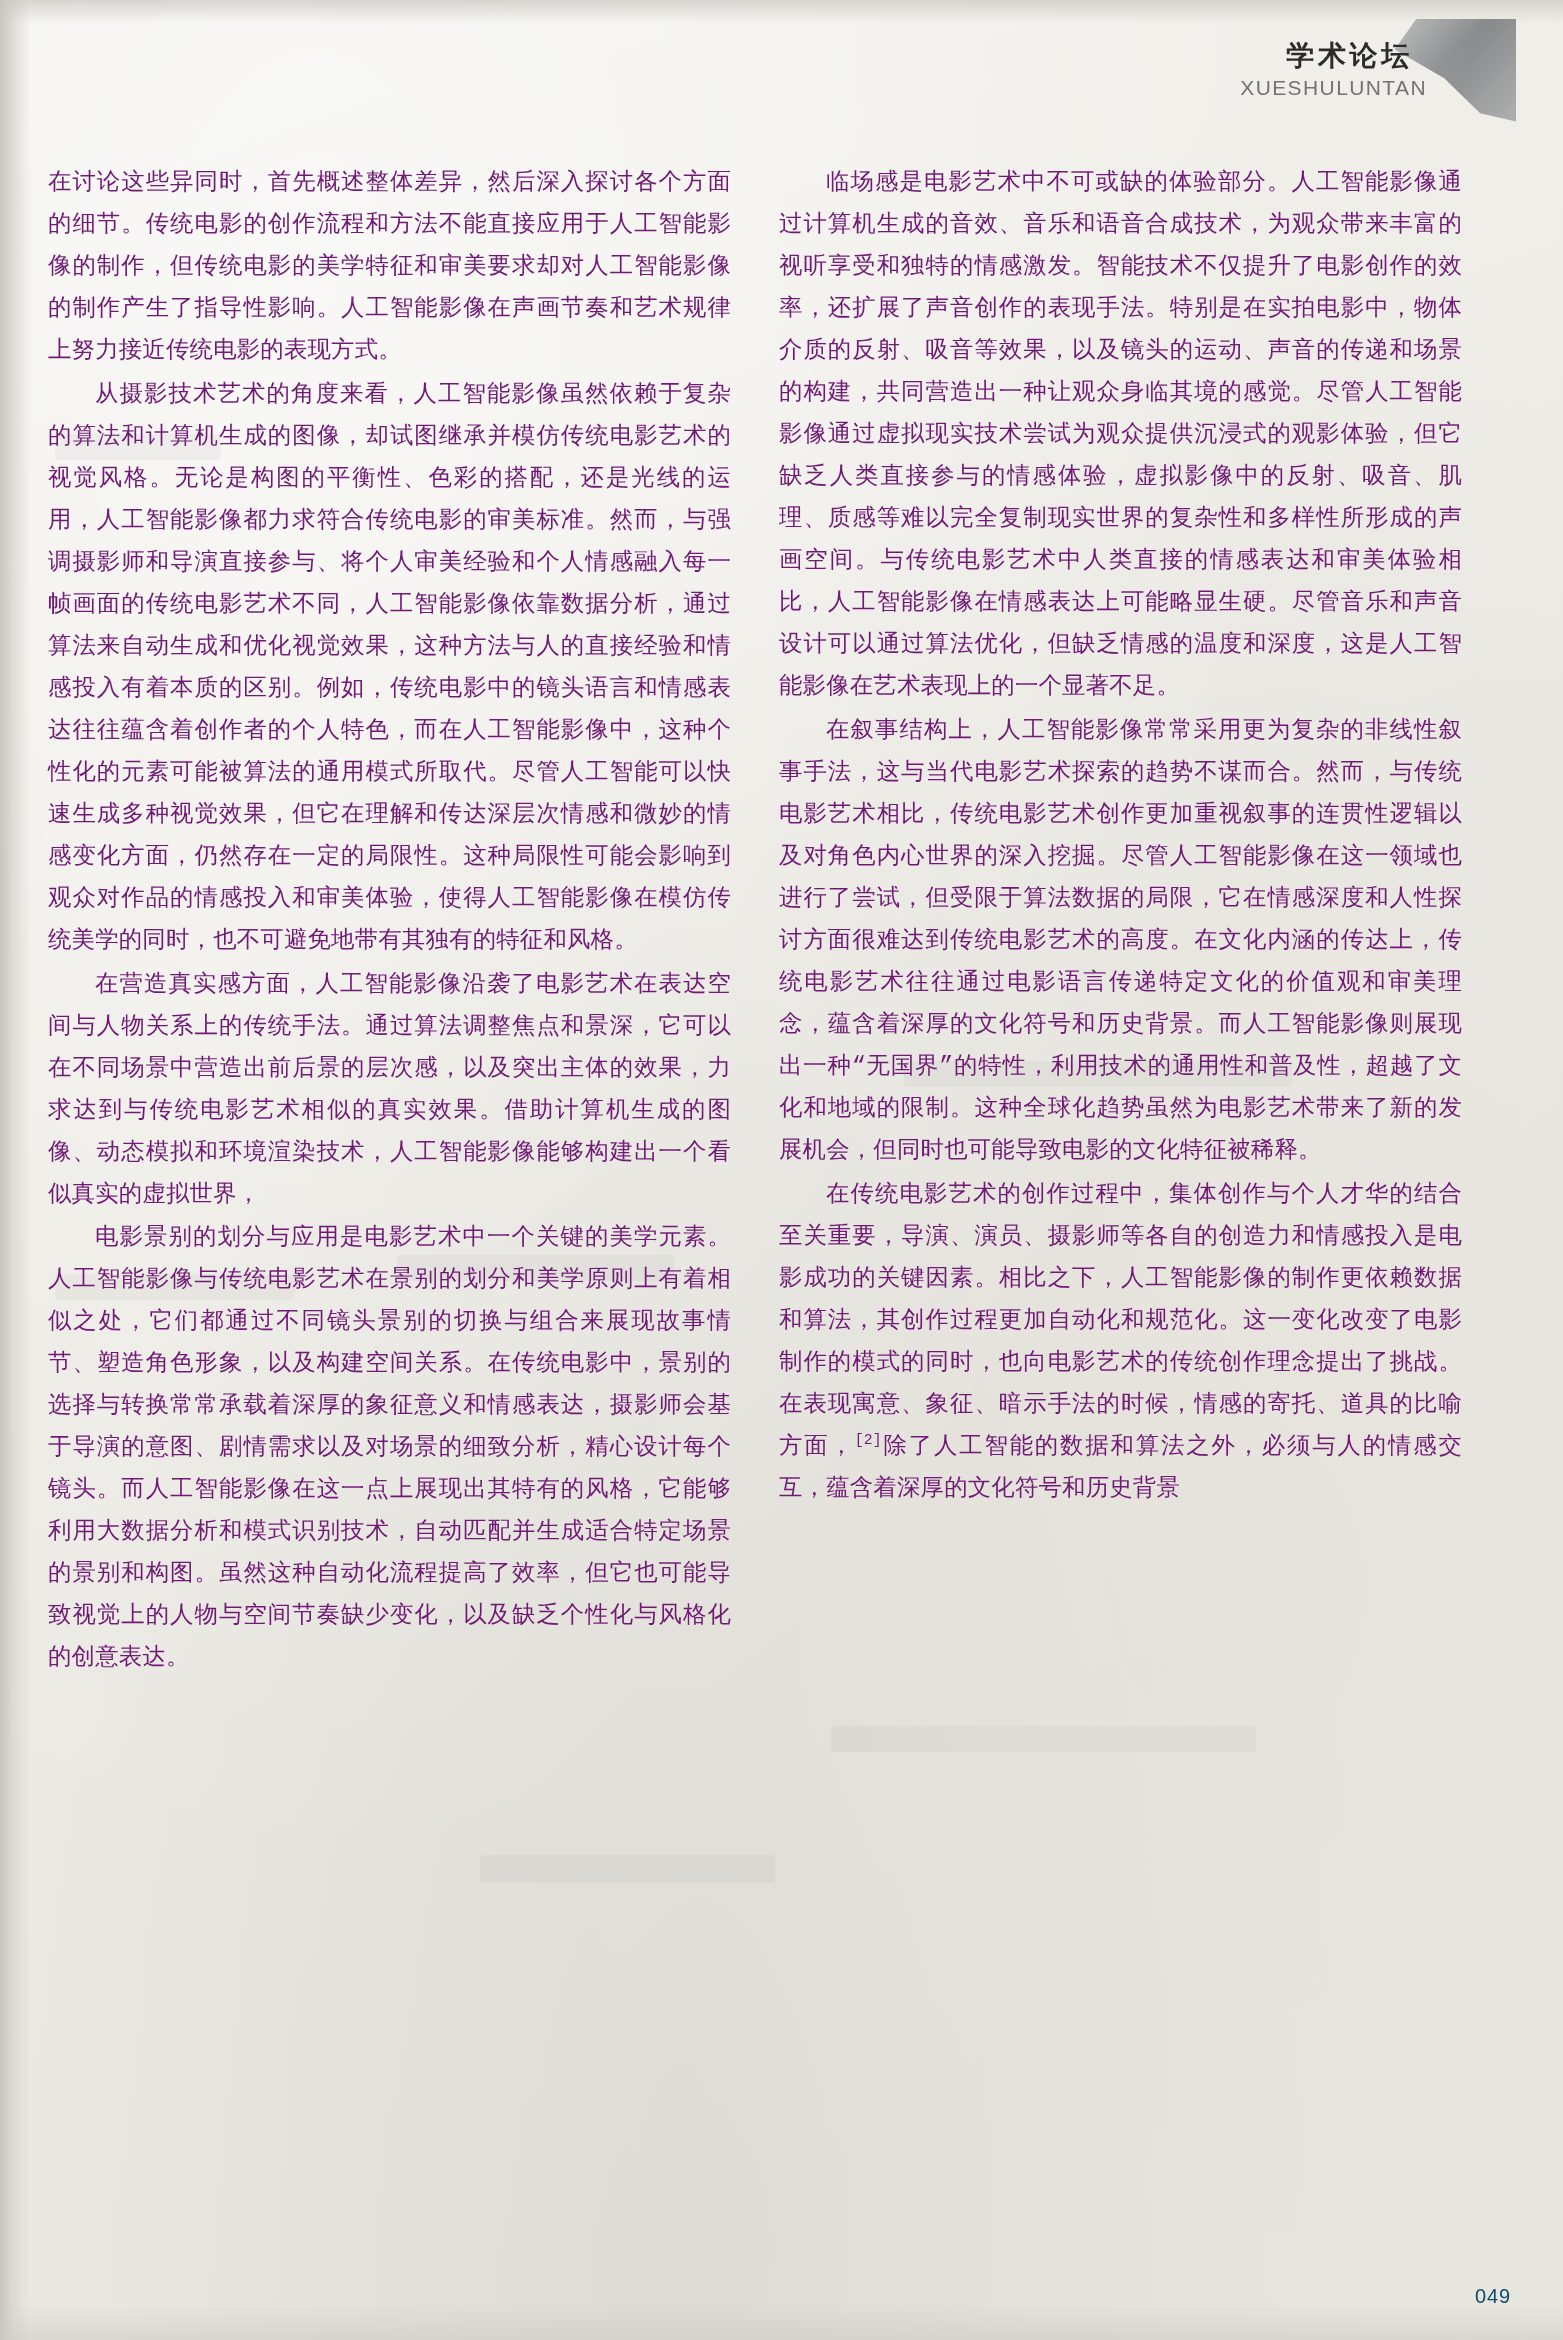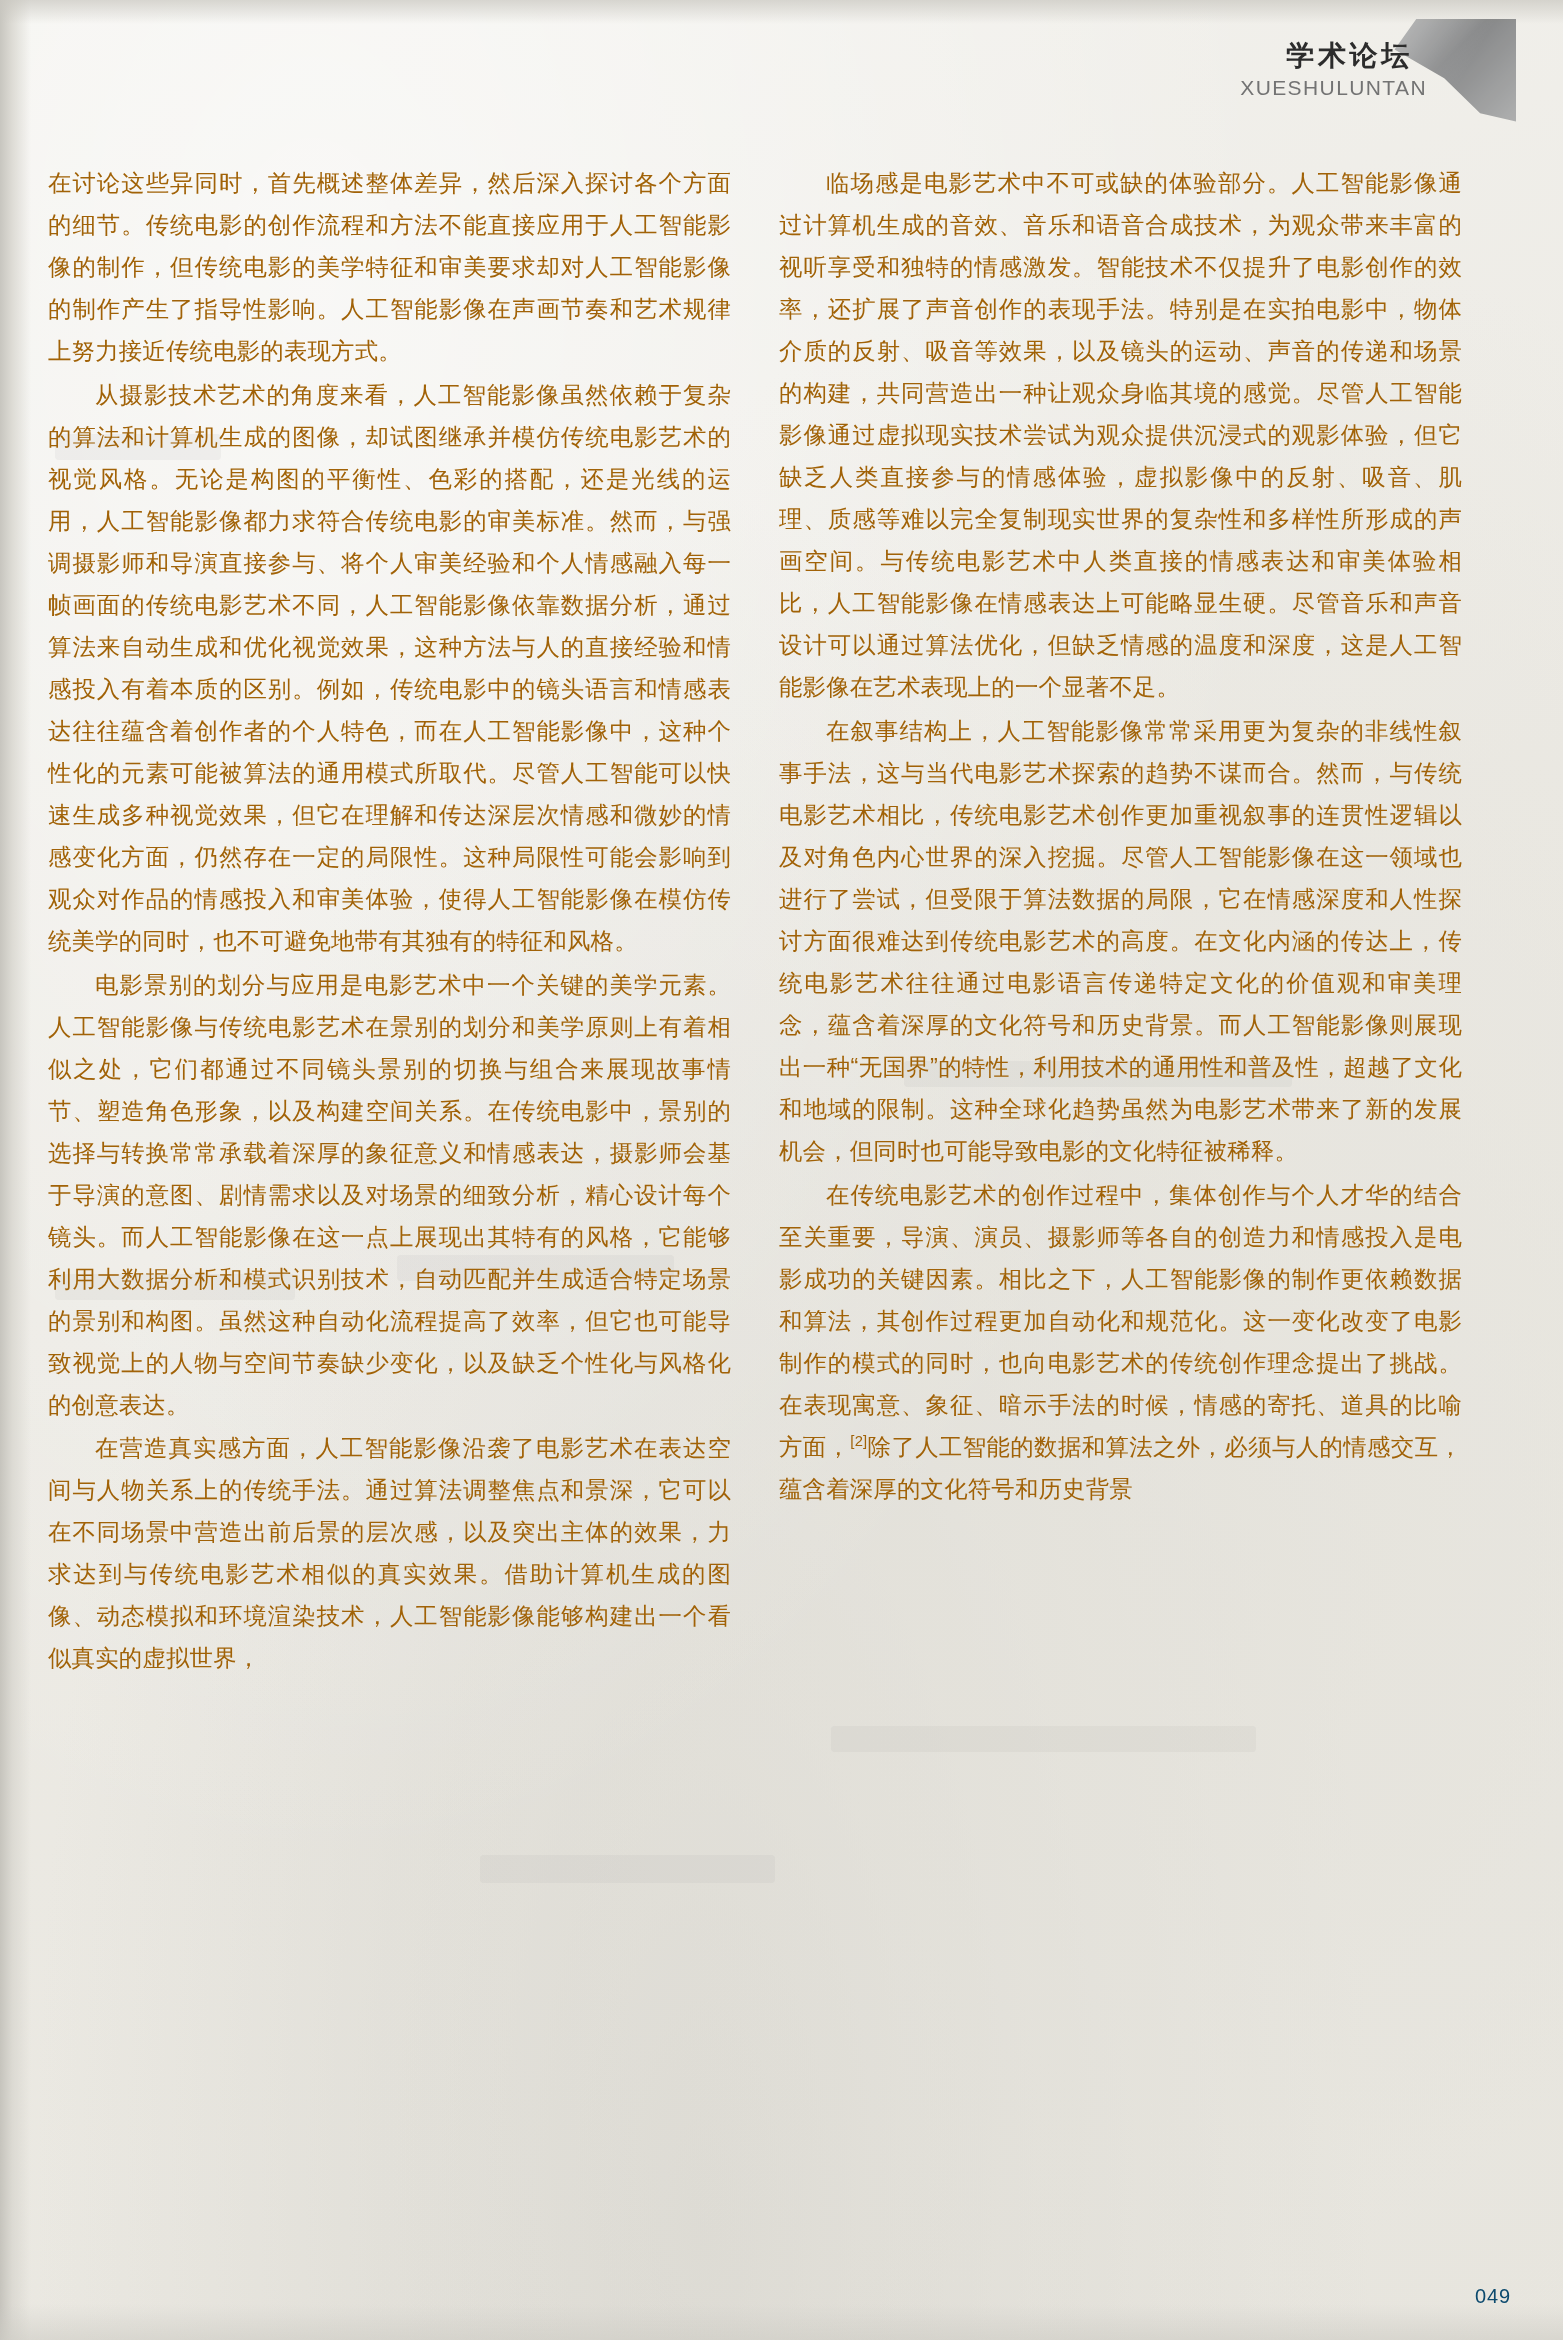--- a/index.html
+++ b/index.html
@@ -99,24 +99,24 @@
     left: 48px;
     width: 1477px;
     display: flex;
     gap: 48px;
   }
   .col {
     width: 683px;
   }
   .col p {
     margin: 0 0 1.8px 0;
-    font-family: Liberation Sans, sans-serif;
+    font-family: Liberation Mono, monospace;
     font-size: 23.4px;
     line-height: 42px;
-    color: #a16207;
+    color: #701a75;
     text-align: justify;
     text-justify: inter-ideograph;
     text-indent: 0;
     letter-spacing: 0.2px;
   }
   .col p.indent {
     text-indent: 47px;
   }
   .sup {
     font-size: 14.8px;
@@ -162,22 +162,22 @@
   <div class="header-swoosh"></div>
   <div class="header-cn">学术论坛</div>
   <div class="header-en">XUESHULUNTAN</div>
 </div>
 
 <div class="columns">
 
   <div class="col">
     <p>在讨论这些异同时，首先概述整体差异，然后深入探讨各个方面的细节。传统电影的创作流程和方法不能直接应用于人工智能影像的制作，但传统电影的美学特征和审美要求却对人工智能影像的制作产生了指导性影响。人工智能影像在声画节奏和艺术规律上努力接近传统电影的表现方式。</p>
     <p class="indent">从摄影技术艺术的角度来看，人工智能影像虽然依赖于复杂的算法和计算机生成的图像，却试图继承并模仿传统电影艺术的视觉风格。无论是构图的平衡性、色彩的搭配，还是光线的运用，人工智能影像都力求符合传统电影的审美标准。然而，与强调摄影师和导演直接参与、将个人审美经验和个人情感融入每一帧画面的传统电影艺术不同，人工智能影像依靠数据分析，通过算法来自动生成和优化视觉效果，这种方法与人的直接经验和情感投入有着本质的区别。例如，传统电影中的镜头语言和情感表达往往蕴含着创作者的个人特色，而在人工智能影像中，这种个性化的元素可能被算法的通用模式所取代。尽管人工智能可以快速生成多种视觉效果，但它在理解和传达深层次情感和微妙的情感变化方面，仍然存在一定的局限性。这种局限性可能会影响到观众对作品的情感投入和审美体验，使得人工智能影像在模仿传统美学的同时，也不可避免地带有其独有的特征和风格。</p>
+    <p class="indent">在营造真实感方面，人工智能影像沿袭了电影艺术在表达空间与人物关系上的传统手法。通过算法调整焦点和景深，它可以在不同场景中营造出前后景的层次感，以及突出主体的效果，力求达到与传统电影艺术相似的真实效果。借助计算机生成的图像、动态模拟和环境渲染技术，人工智能影像能够构建出一个看似真实的虚拟世界，</p>
     <p class="indent">电影景别的划分与应用是电影艺术中一个关键的美学元素。人工智能影像与传统电影艺术在景别的划分和美学原则上有着相似之处，它们都通过不同镜头景别的切换与组合来展现故事情节、塑造角色形象，以及构建空间关系。在传统电影中，景别的选择与转换常常承载着深厚的象征意义和情感表达，摄影师会基于导演的意图、剧情需求以及对场景的细致分析，精心设计每个镜头。而人工智能影像在这一点上展现出其特有的风格，它能够利用大数据分析和模式识别技术，自动匹配并生成适合特定场景的景别和构图。虽然这种自动化流程提高了效率，但它也可能导致视觉上的人物与空间节奏缺少变化，以及缺乏个性化与风格化的创意表达。</p>
-    <p class="indent">在营造真实感方面，人工智能影像沿袭了电影艺术在表达空间与人物关系上的传统手法。通过算法调整焦点和景深，它可以在不同场景中营造出前后景的层次感，以及突出主体的效果，力求达到与传统电影艺术相似的真实效果。借助计算机生成的图像、动态模拟和环境渲染技术，人工智能影像能够构建出一个看似真实的虚拟世界，</p>
   </div>
 
   <div class="col">
     <p class="indent">临场感是电影艺术中不可或缺的体验部分。人工智能影像通过计算机生成的音效、音乐和语音合成技术，为观众带来丰富的视听享受和独特的情感激发。智能技术不仅提升了电影创作的效率，还扩展了声音创作的表现手法。特别是在实拍电影中，物体介质的反射、吸音等效果，以及镜头的运动、声音的传递和场景的构建，共同营造出一种让观众身临其境的感觉。尽管人工智能影像通过虚拟现实技术尝试为观众提供沉浸式的观影体验，但它缺乏人类直接参与的情感体验，虚拟影像中的反射、吸音、肌理、质感等难以完全复制现实世界的复杂性和多样性所形成的声画空间。与传统电影艺术中人类直接的情感表达和审美体验相比，人工智能影像在情感表达上可能略显生硬。尽管音乐和声音设计可以通过算法优化，但缺乏情感的温度和深度，这是人工智能影像在艺术表现上的一个显著不足。</p>
     <p class="indent">在叙事结构上，人工智能影像常常采用更为复杂的非线性叙事手法，这与当代电影艺术探索的趋势不谋而合。然而，与传统电影艺术相比，传统电影艺术创作更加重视叙事的连贯性逻辑以及对角色内心世界的深入挖掘。尽管人工智能影像在这一领域也进行了尝试，但受限于算法数据的局限，它在情感深度和人性探讨方面很难达到传统电影艺术的高度。在文化内涵的传达上，传统电影艺术往往通过电影语言传递特定文化的价值观和审美理念，蕴含着深厚的文化符号和历史背景。而人工智能影像则展现出一种“无国界”的特性，利用技术的通用性和普及性，超越了文化和地域的限制。这种全球化趋势虽然为电影艺术带来了新的发展机会，但同时也可能导致电影的文化特征被稀释。</p>
     <p class="indent"><span>在传统电影艺术的创作过程中，集体创作与个人才华的结合至关重要，导演、演员、摄影师等各自的创造力和情感投入是电影成功的关键因素。相比之下，人工智能影像的制作更依赖数据和算法，其创作过程更加自动化和规范化。这一变化改变了电影制作的模式的同时，也向电影艺术的传统创作理念提出了挑战。在表现寓意、象征、暗示手法的时候，情感的寄托、道具的比喻方面，</span><span class="sup">[2]</span><span>除了人工智能的数据和算法之外，必须与人的情感交互，蕴含着深厚的文化符号和历史背景</span></p>
   </div>
 
 </div>
 

